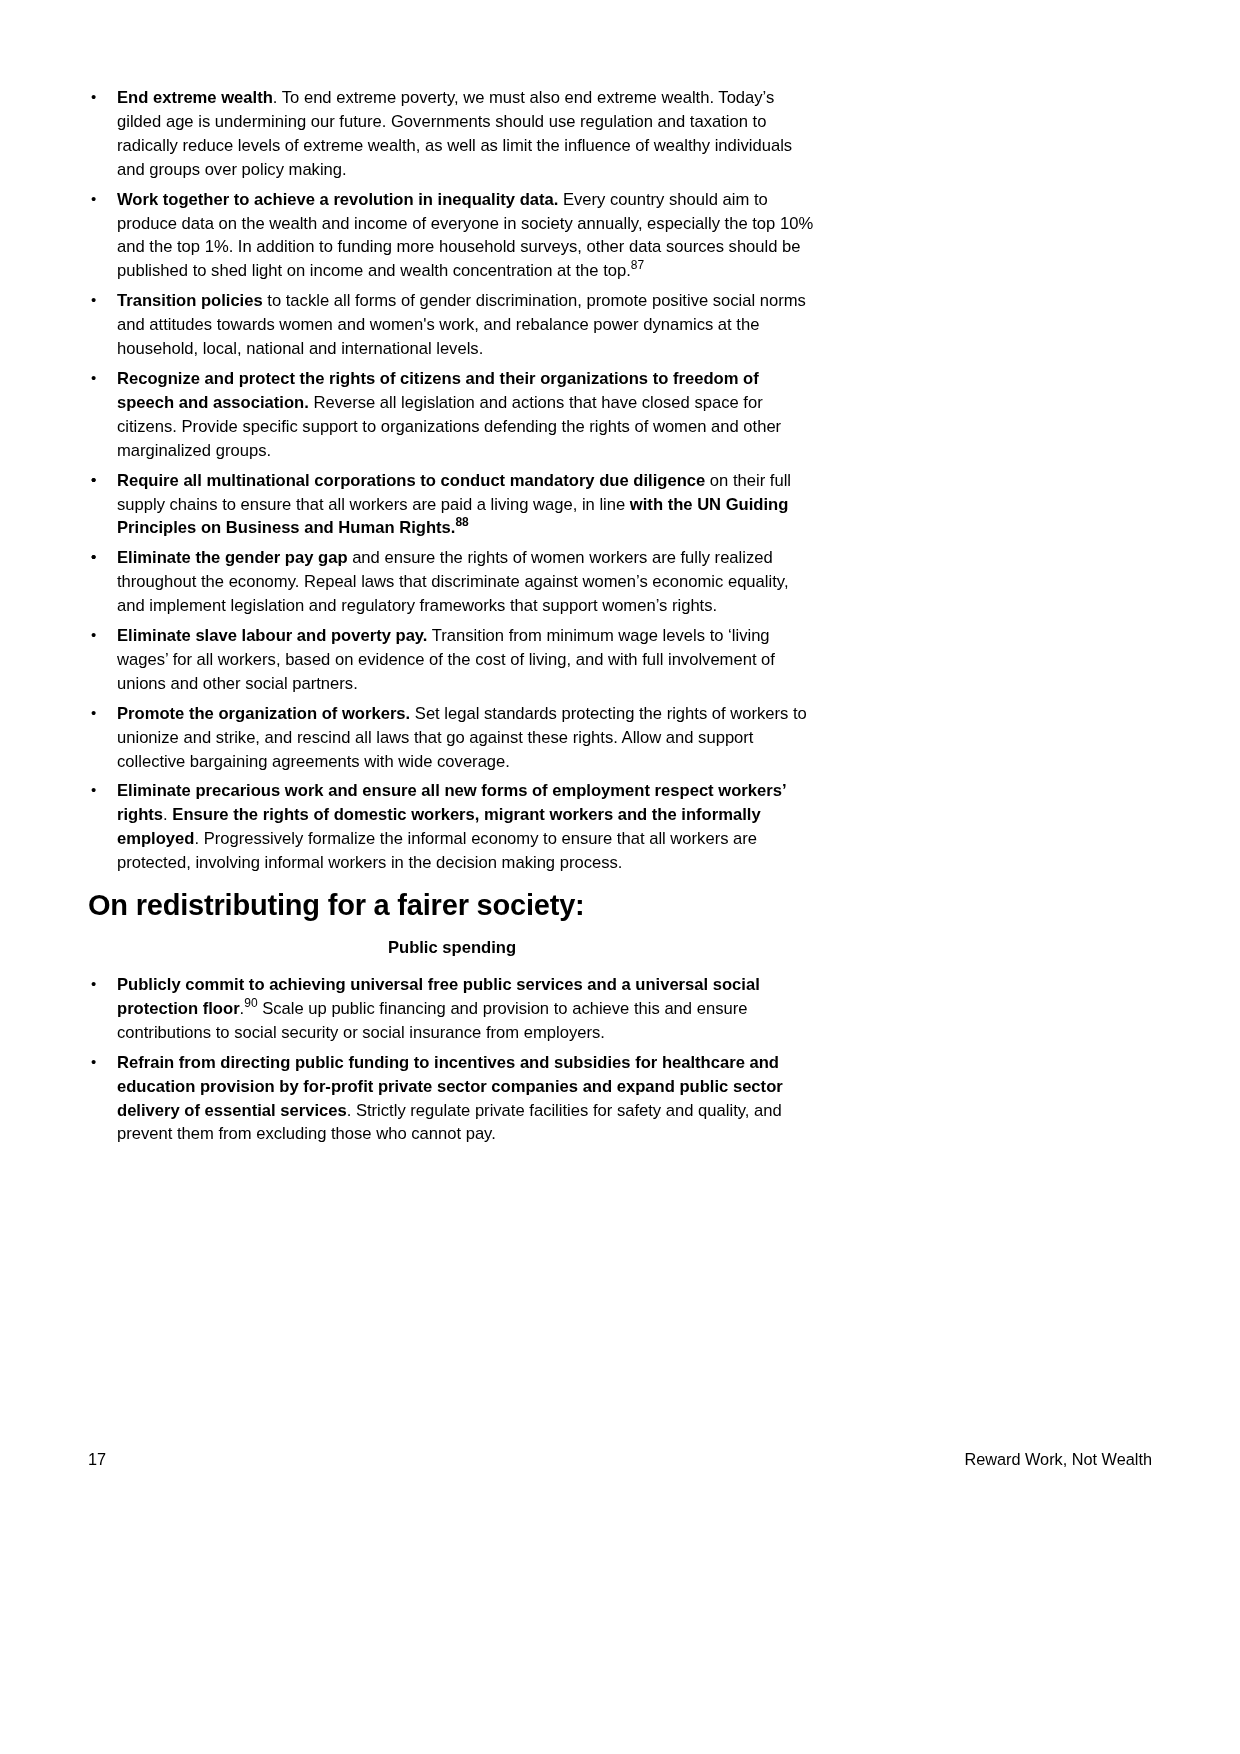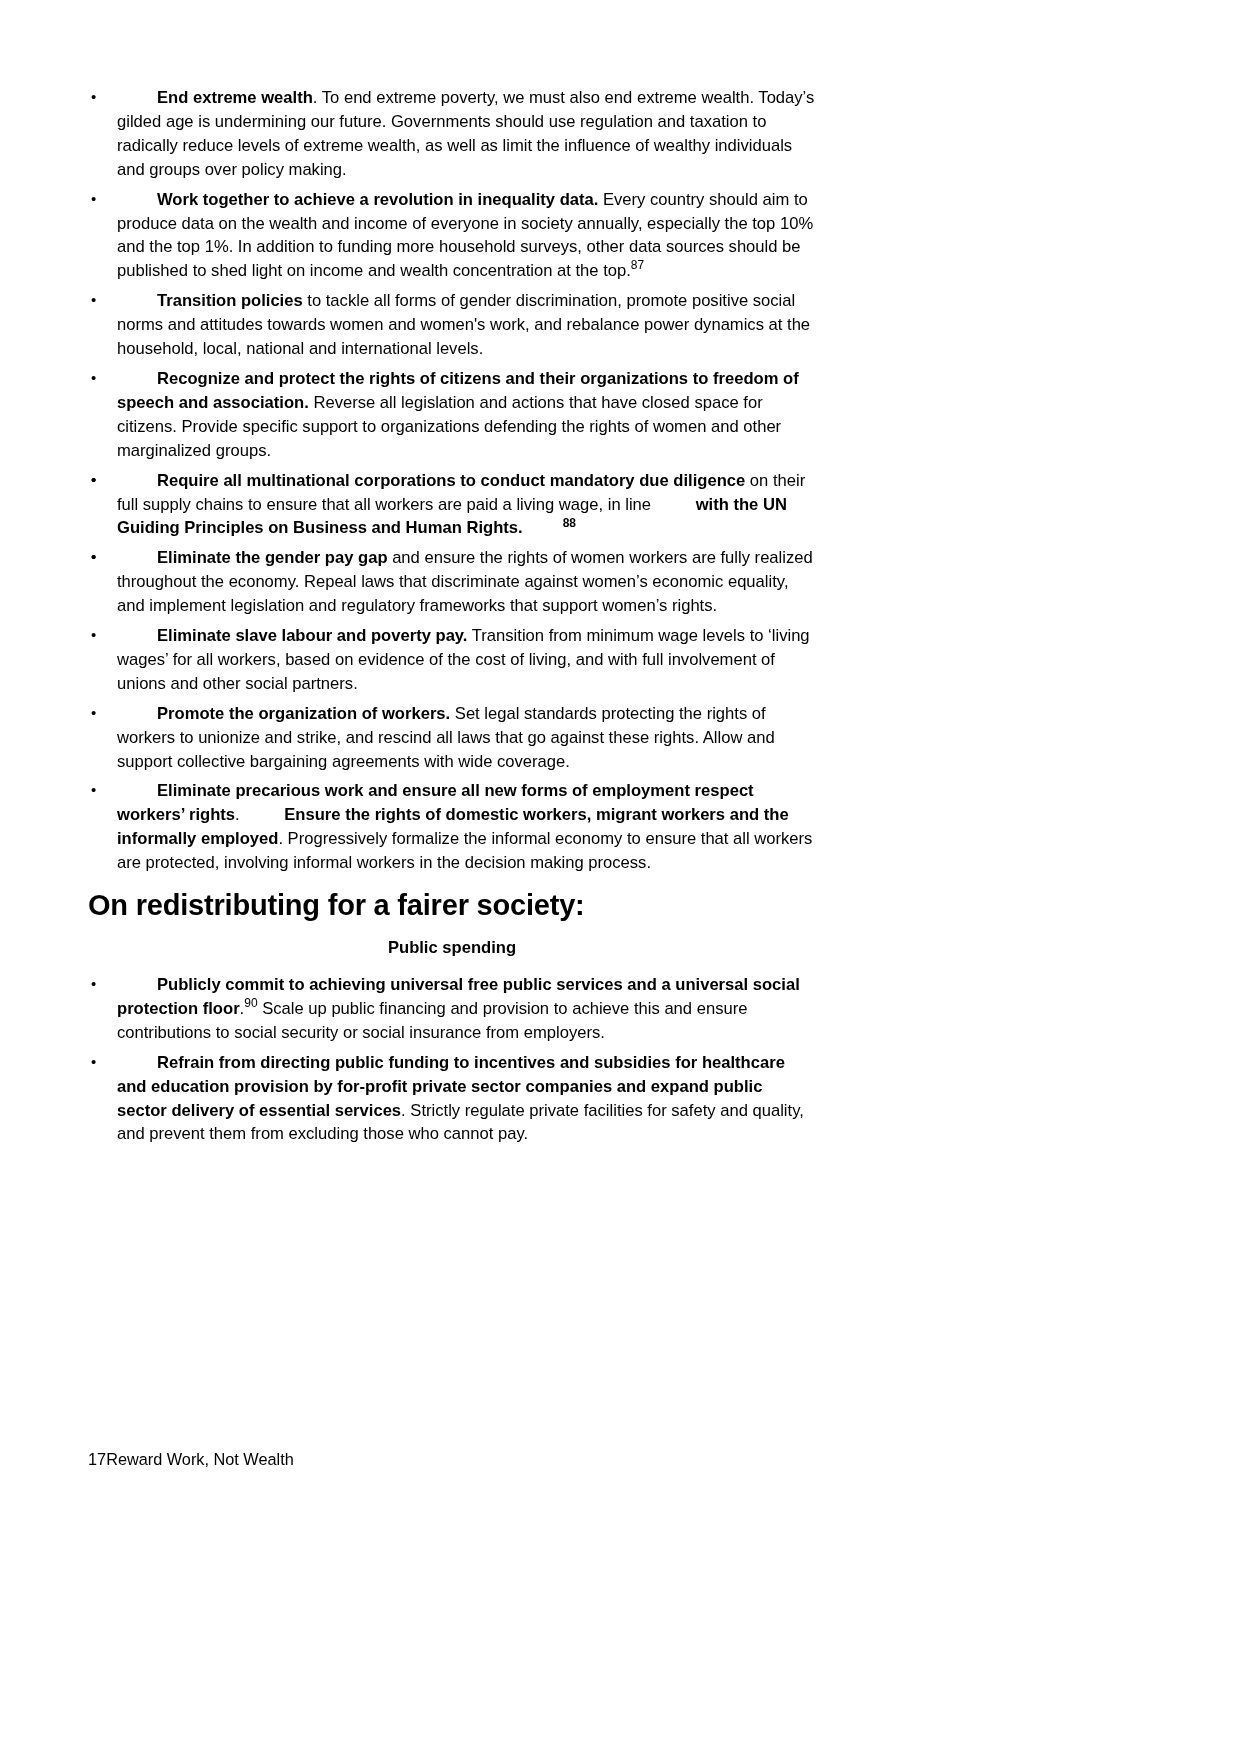--- a/index.html
+++ b/index.html
@@ -34,21 +34,21 @@
     font-size: 16.6px;
     line-height: 23.9px;
     text-align: left;
   }
   .bullet-marker {
     position: absolute;
     left: 3px;
     top: -1px;
     font-size: 15px;
   }
-  .bullet-text .bold { font-weight: bold; margin-left: 40px; }
+  .bullet-text .bold { font-weight: bold; }
   .bullet-text sup.sup {
     font-size: 12px;
     vertical-align: super;
     line-height: 0;
   }
   .section-heading {
     font-size: 29px;
     line-height: 34px;
     font-weight: bold;
     letter-spacing: -0.2px;
@@ -60,20 +60,21 @@
     font-weight: bold;
     margin: 6px 0 13px 0;
     text-align: center;
   }
   .page-footer {
     position: absolute;
     left: 88px;
     top: 1449px;
     width: 1064px;
     display: flex;
+    justify-content: space-between;
     align-items: baseline;
     font-size: 16.3px;
     line-height: 20px;
   }
 </style>
 </head>
 <body>
 
 <main class="page">
   <div class="content">

